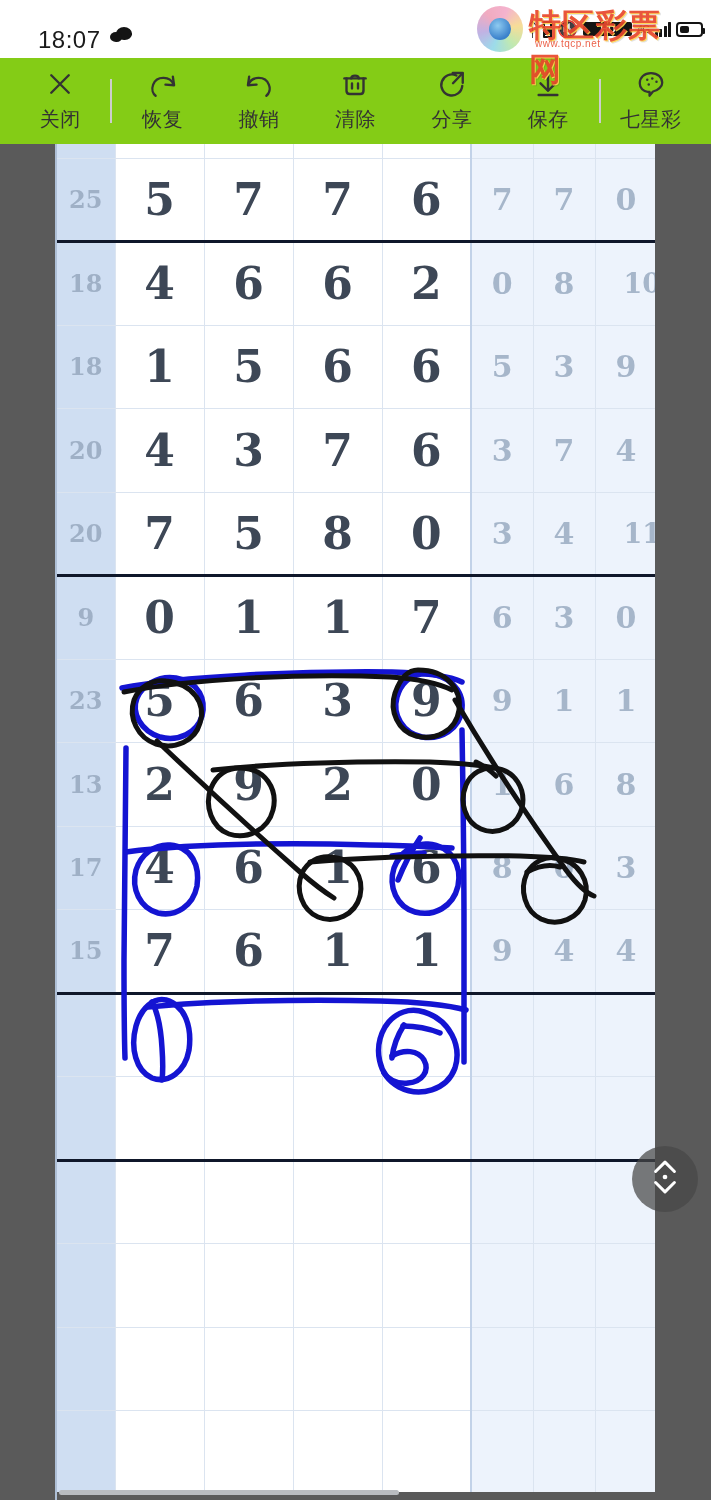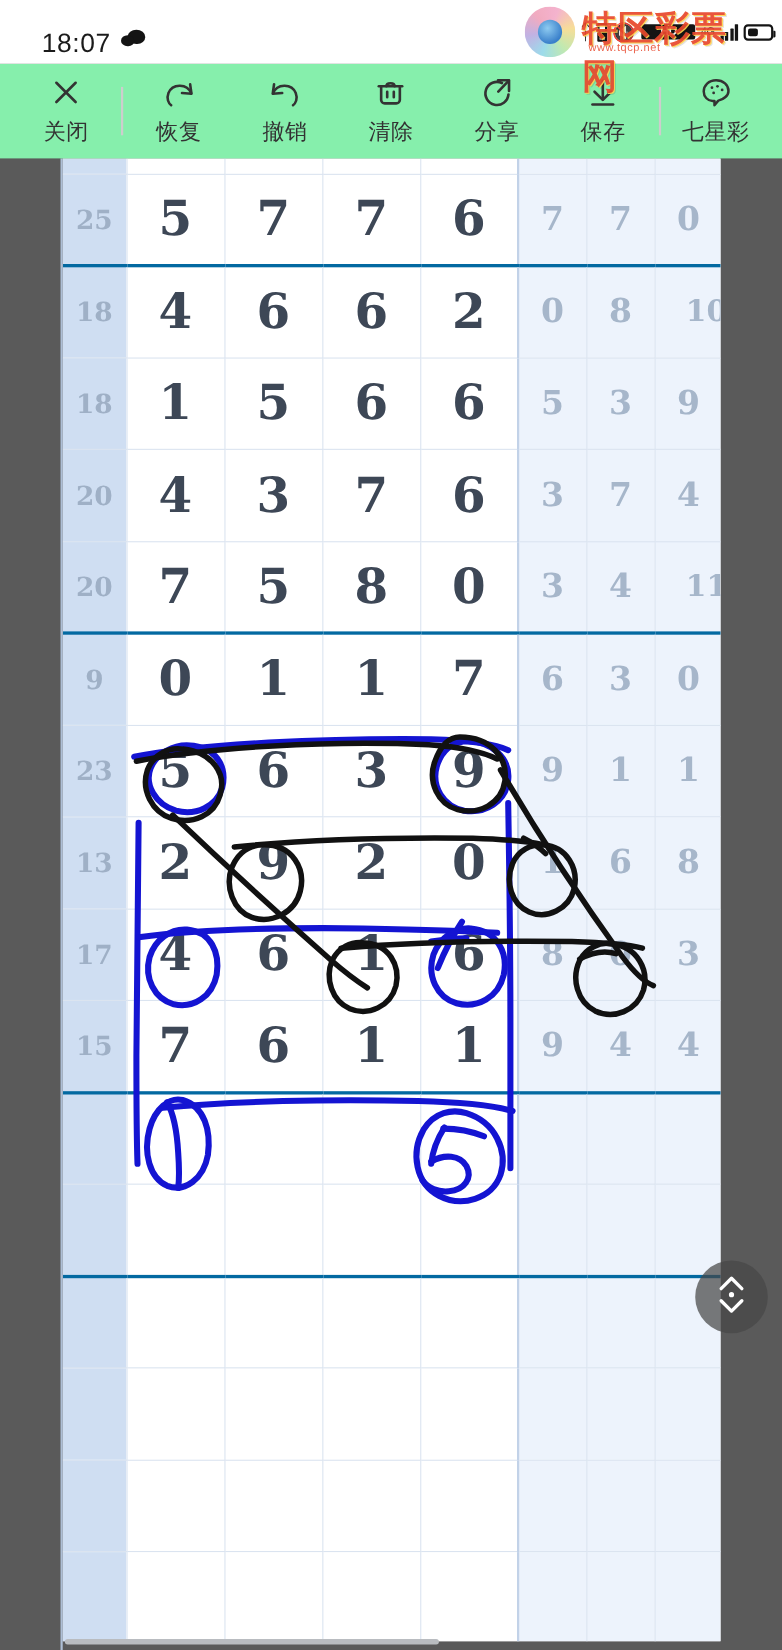--- a/index.html
+++ b/index.html
@@ -85,21 +85,21 @@
   }
   .wm-url{
     position:absolute; left:58px; top:36px;
     font-size:10px; color:#e8472c; letter-spacing:.5px; opacity:.85;
     font-family:"Liberation Sans",sans-serif;
   }
 
   
   .toolbar{
     position:absolute; left:0; top:58px; width:711px; height:86px;
-    background:#86efac; display:flex; align-items:center;
+    background:#84cc16; display:flex; align-items:center;
     padding:0 12px; z-index:20;
   }
   .tb-item{
     flex:1 1 0; display:flex; flex-direction:column; align-items:center;
     justify-content:center; gap:7px; cursor:pointer;
   }
   .tb-ico{ height:30px; display:flex; align-items:center; justify-content:center; }
   .tb-ico svg{ display:block; }
   .tb-lbl{
     font-size:20px; color:#333333; letter-spacing:.5px;
@@ -133,21 +133,21 @@
   }
   td.main{
     background:#ffffff; color:#3d4756; font-size:44px; font-weight:bold;
   }
   td.aux{
     background:#edf3fc; color:#a6b6ca; font-size:30px; font-weight:bold;
   }
   td.aux.small{ font-size:27px;padding-left:28px; }
   td.main.first{ border-left:1px solid #c2d2e8; }
   td.aux.first{ border-left:2px solid #c2d2e8; }
-  tr.thick td{ border-bottom:3px solid #0369a1; }
+  tr.thick td{ border-bottom:3px solid #0f172a; }
   tr.partial td{ height:14px; }
   tr.empty td.sum{ color:transparent; }
 
   
   .ink{
     position:absolute; left:0; top:0; width:711px; height:1500px;
     z-index:12; pointer-events:none;
   }
 
   

